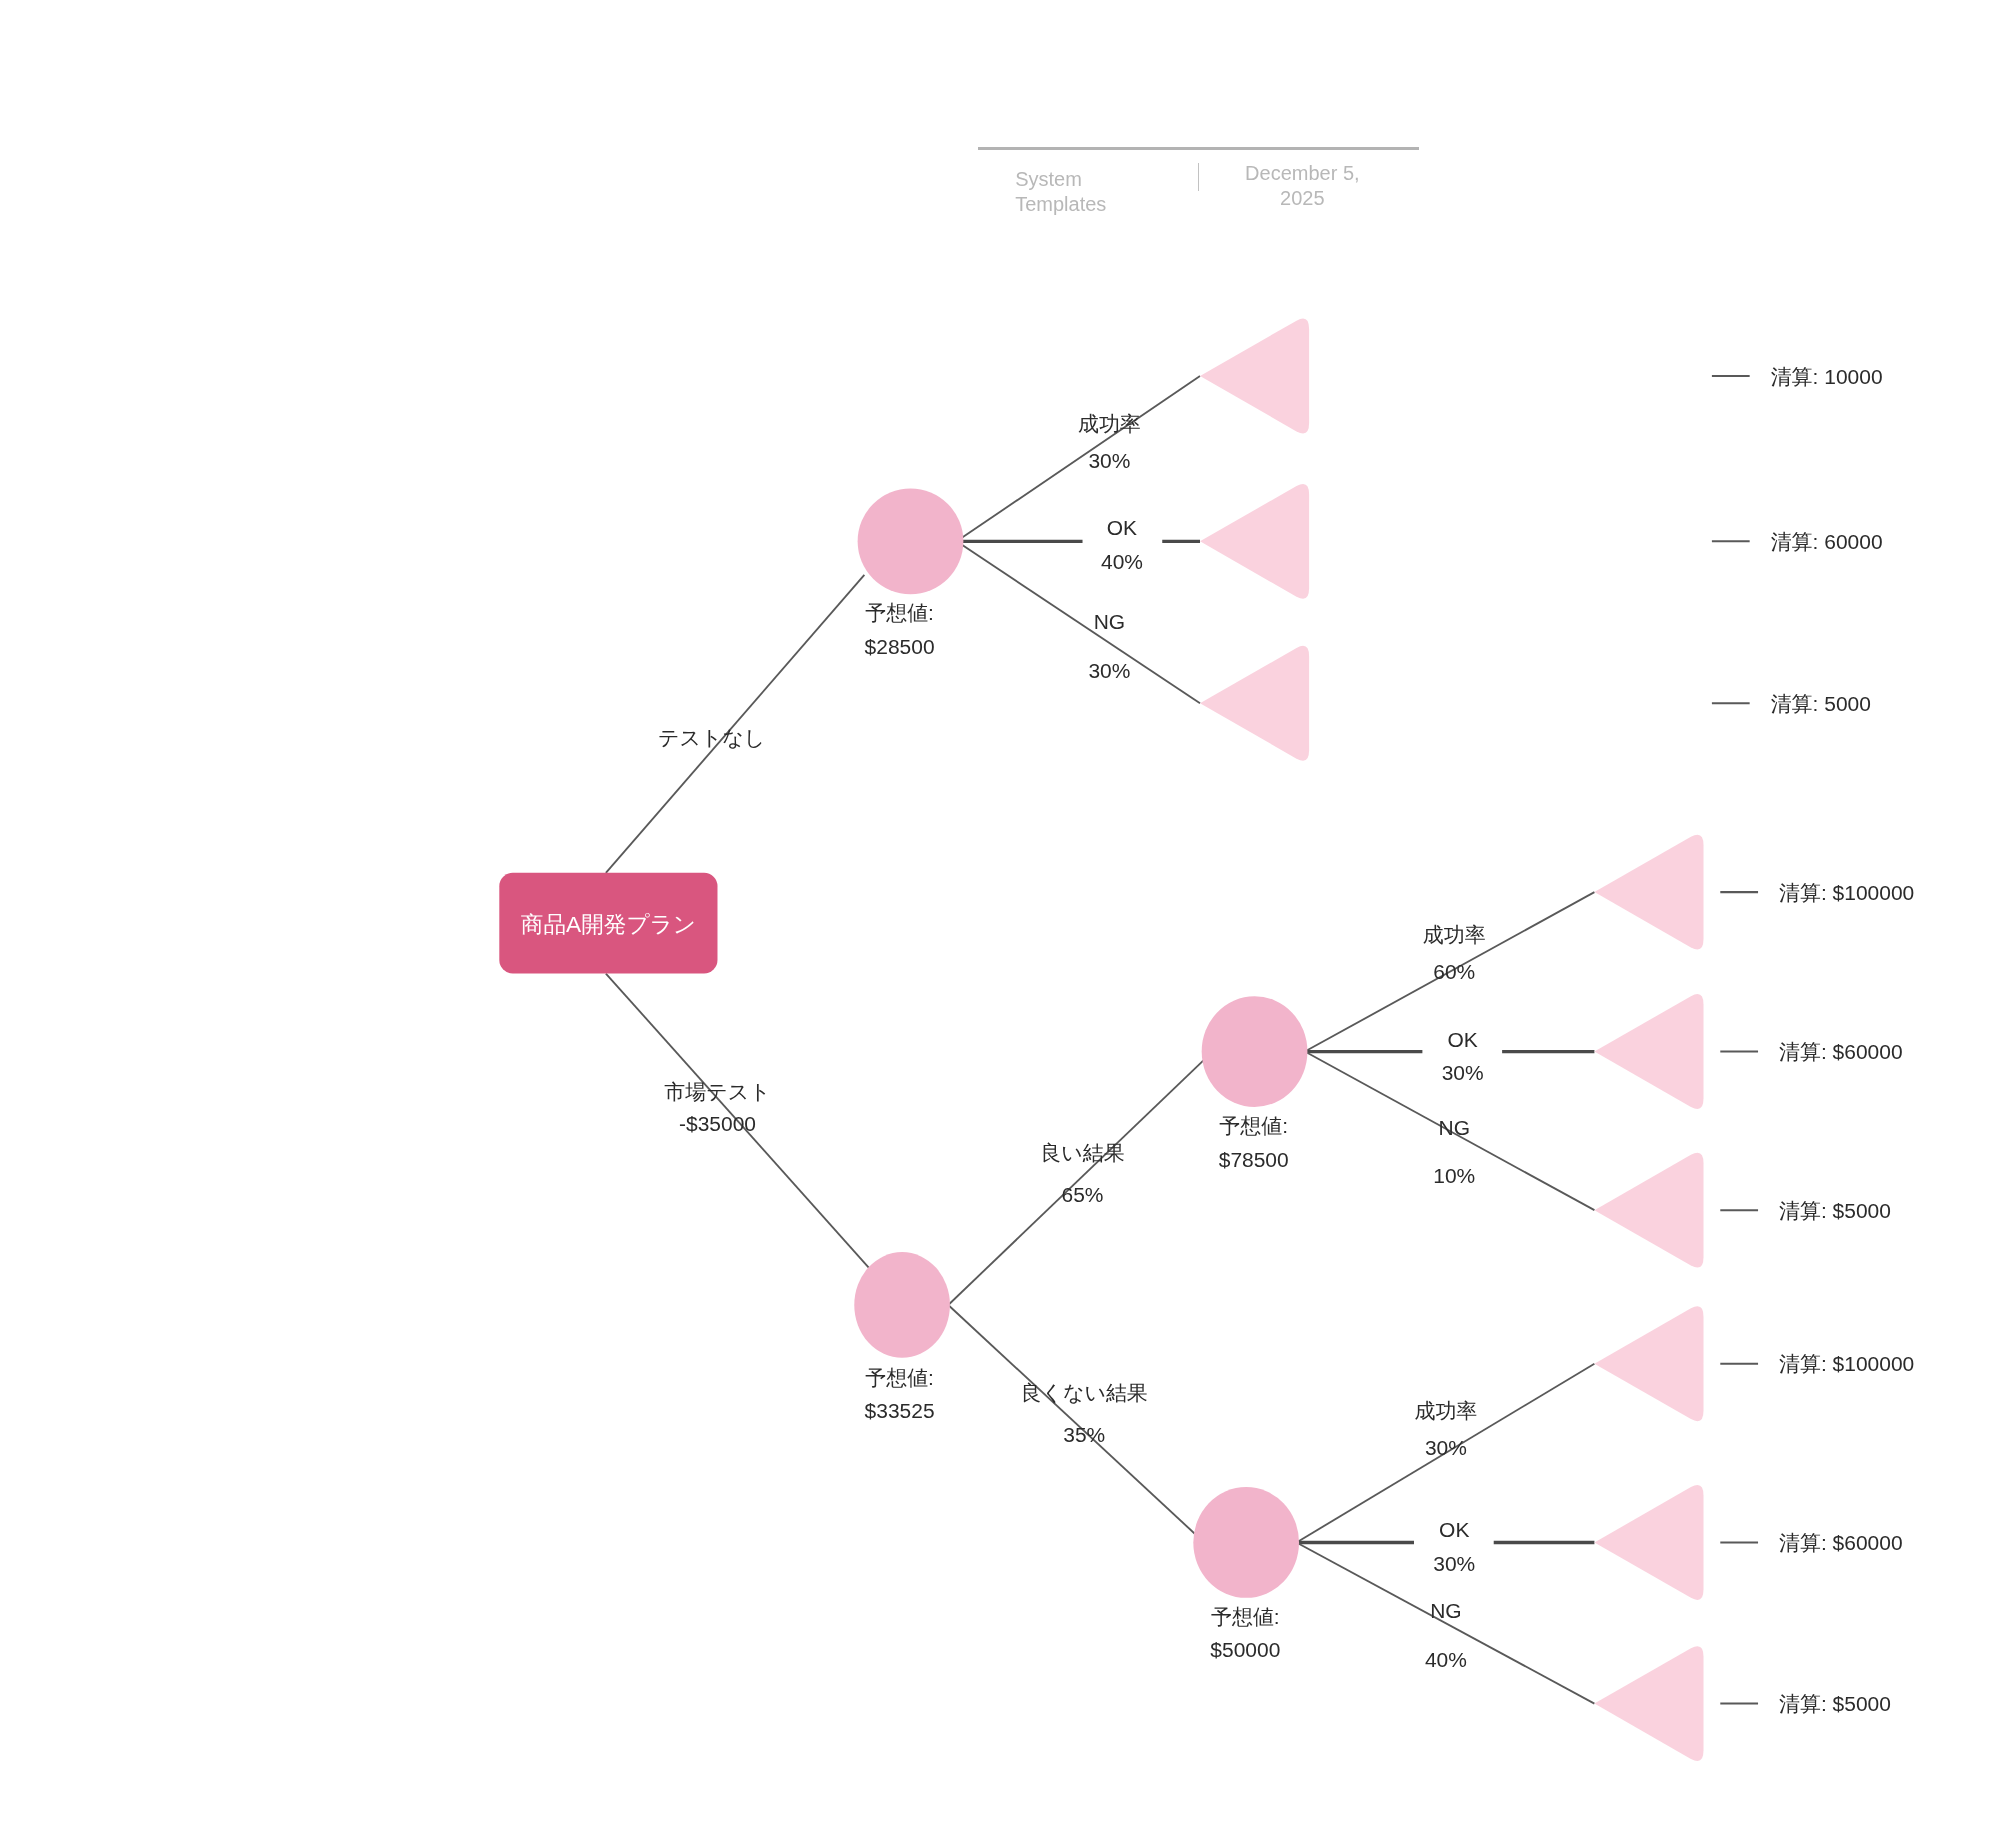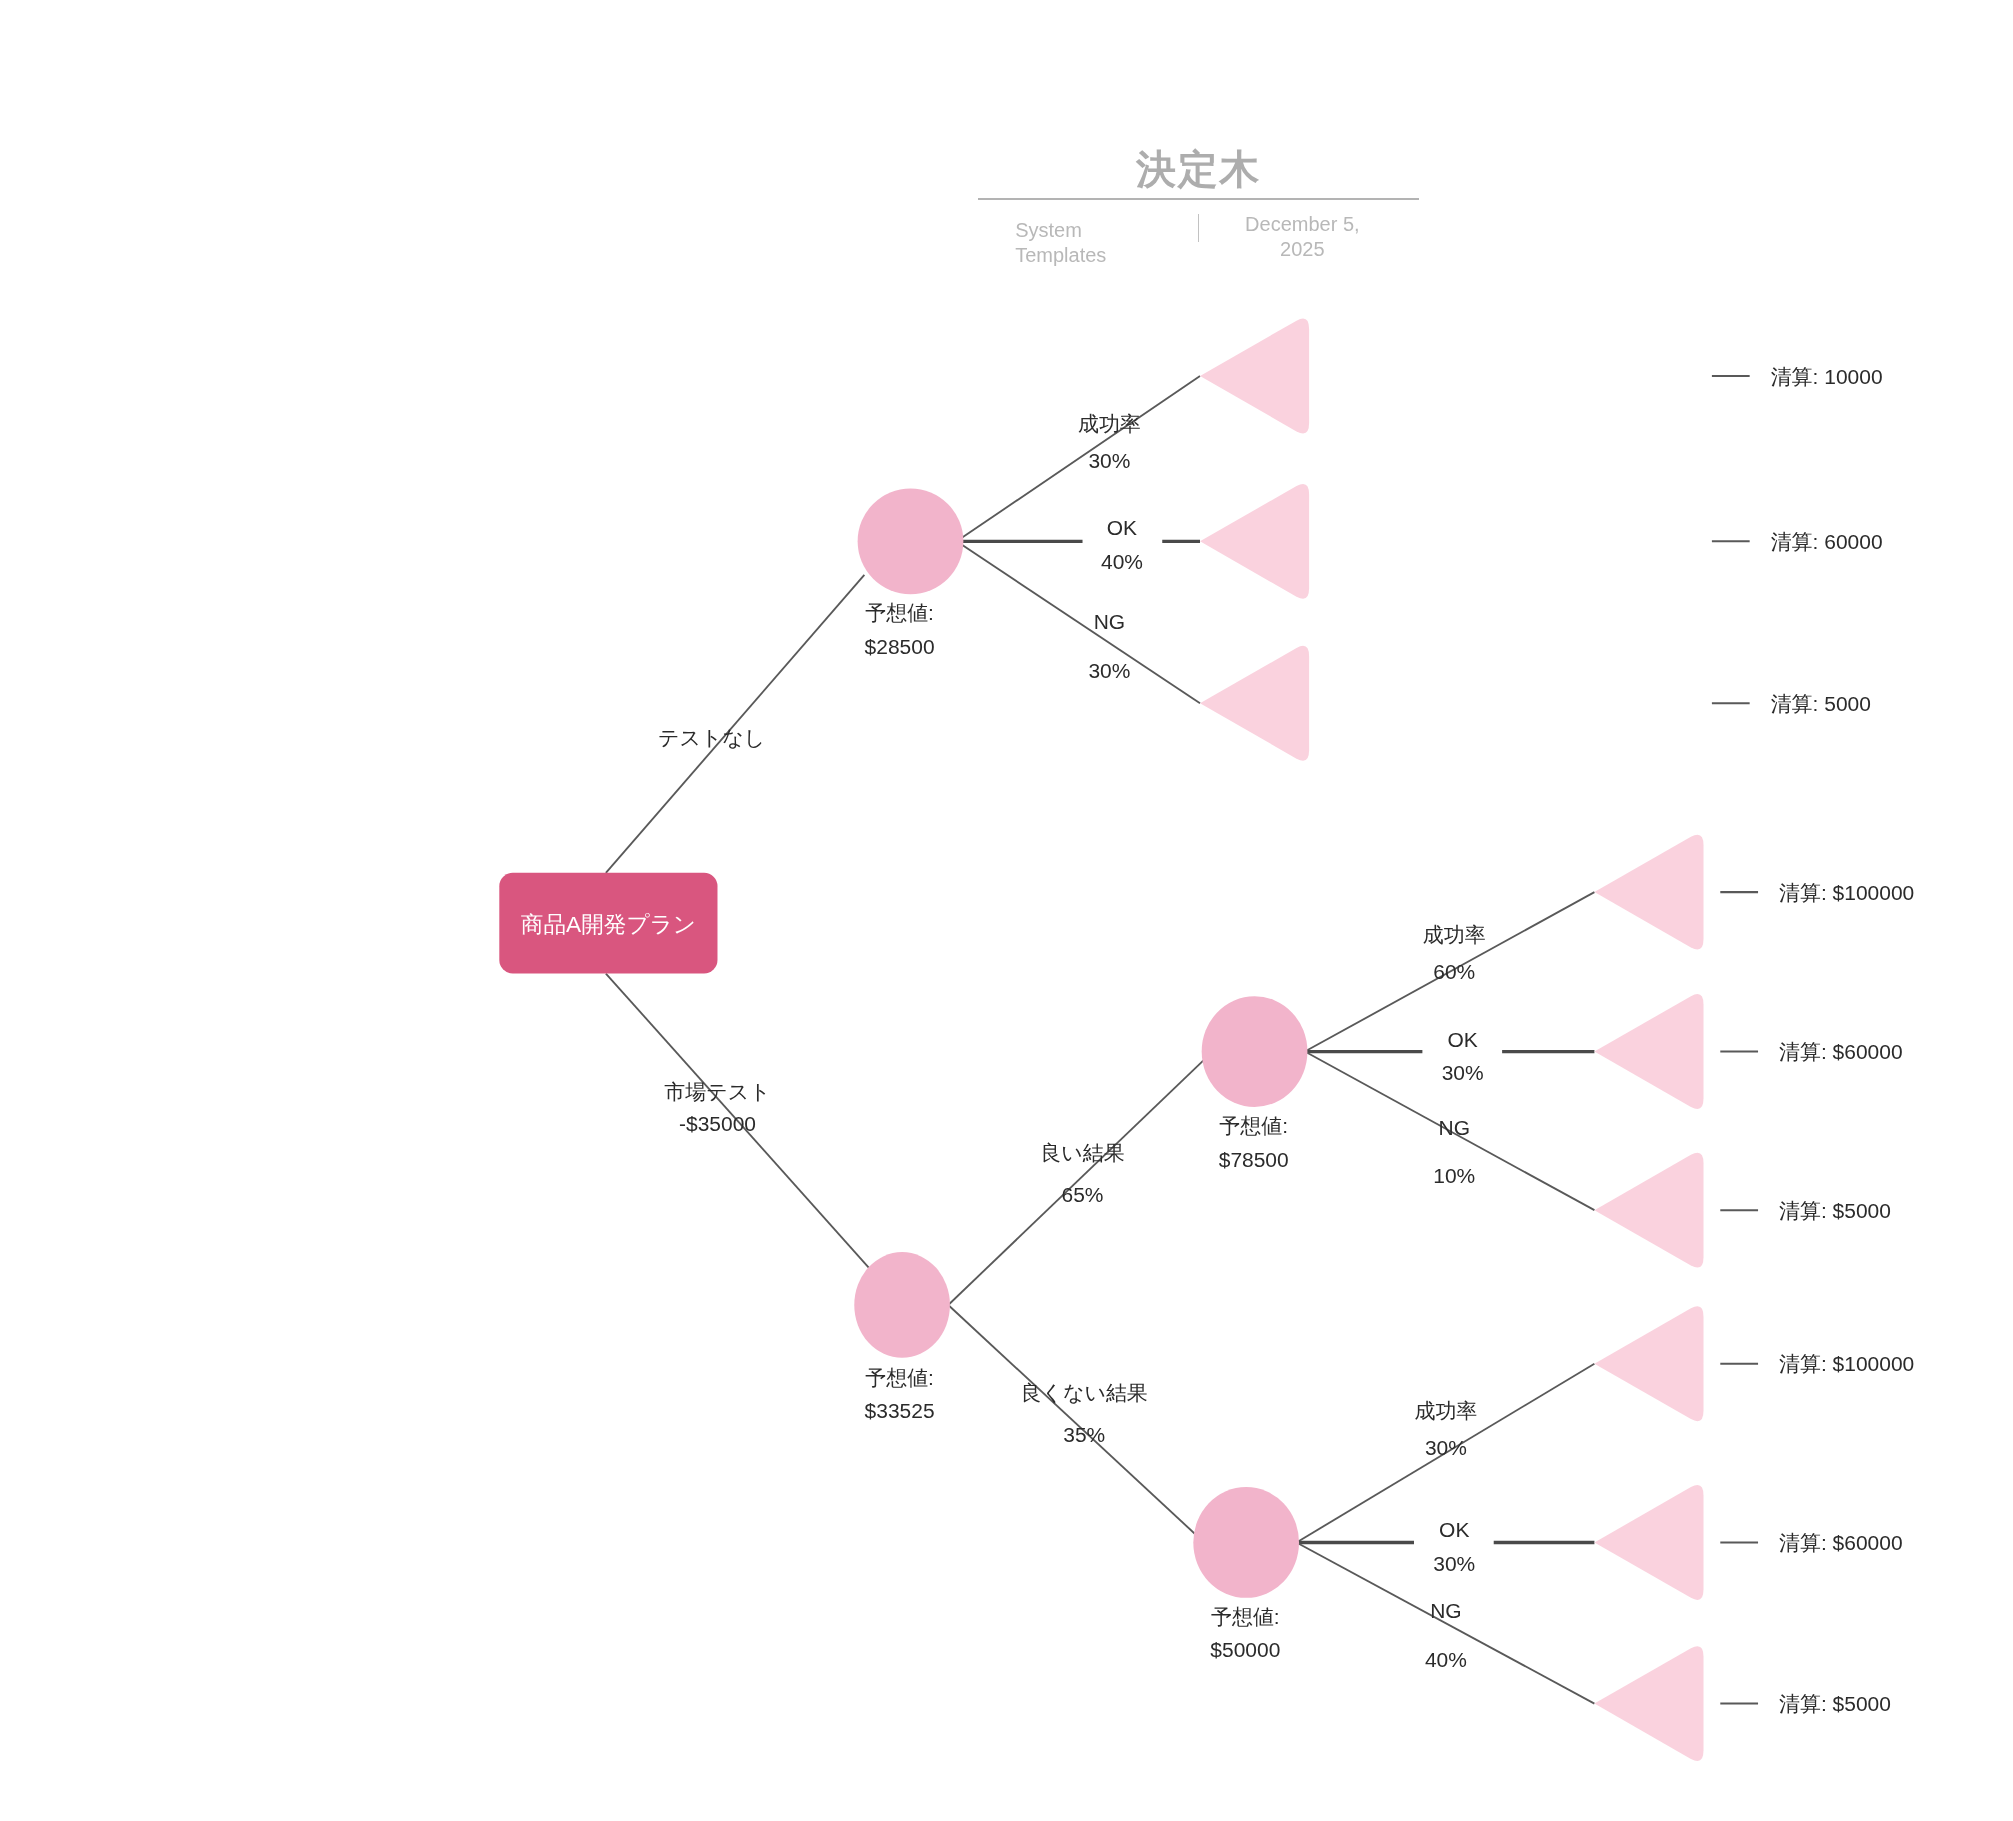--- a/index.html
+++ b/index.html
@@ -89,21 +89,20 @@
     fill: #ffffff;
     font-size: 27px;
   }
   .txt-mid { text-anchor: middle; }
   .txt-start { text-anchor: start; }
 </style>
 </head>
 <body>
 
 <div id="header">
-  <div id="doc-title">決定木</div>
   <div id="title-rule"></div>
   <div id="subtitle-row">
     <div id="subtitle-left">System
 Templates</div>
     <div id="subtitle-sep"></div>
     <div id="subtitle-right">December 5, 2025</div>
   </div>
 </div>
 
 <svg id="tree-svg" viewBox="0 0 2400 2171">

